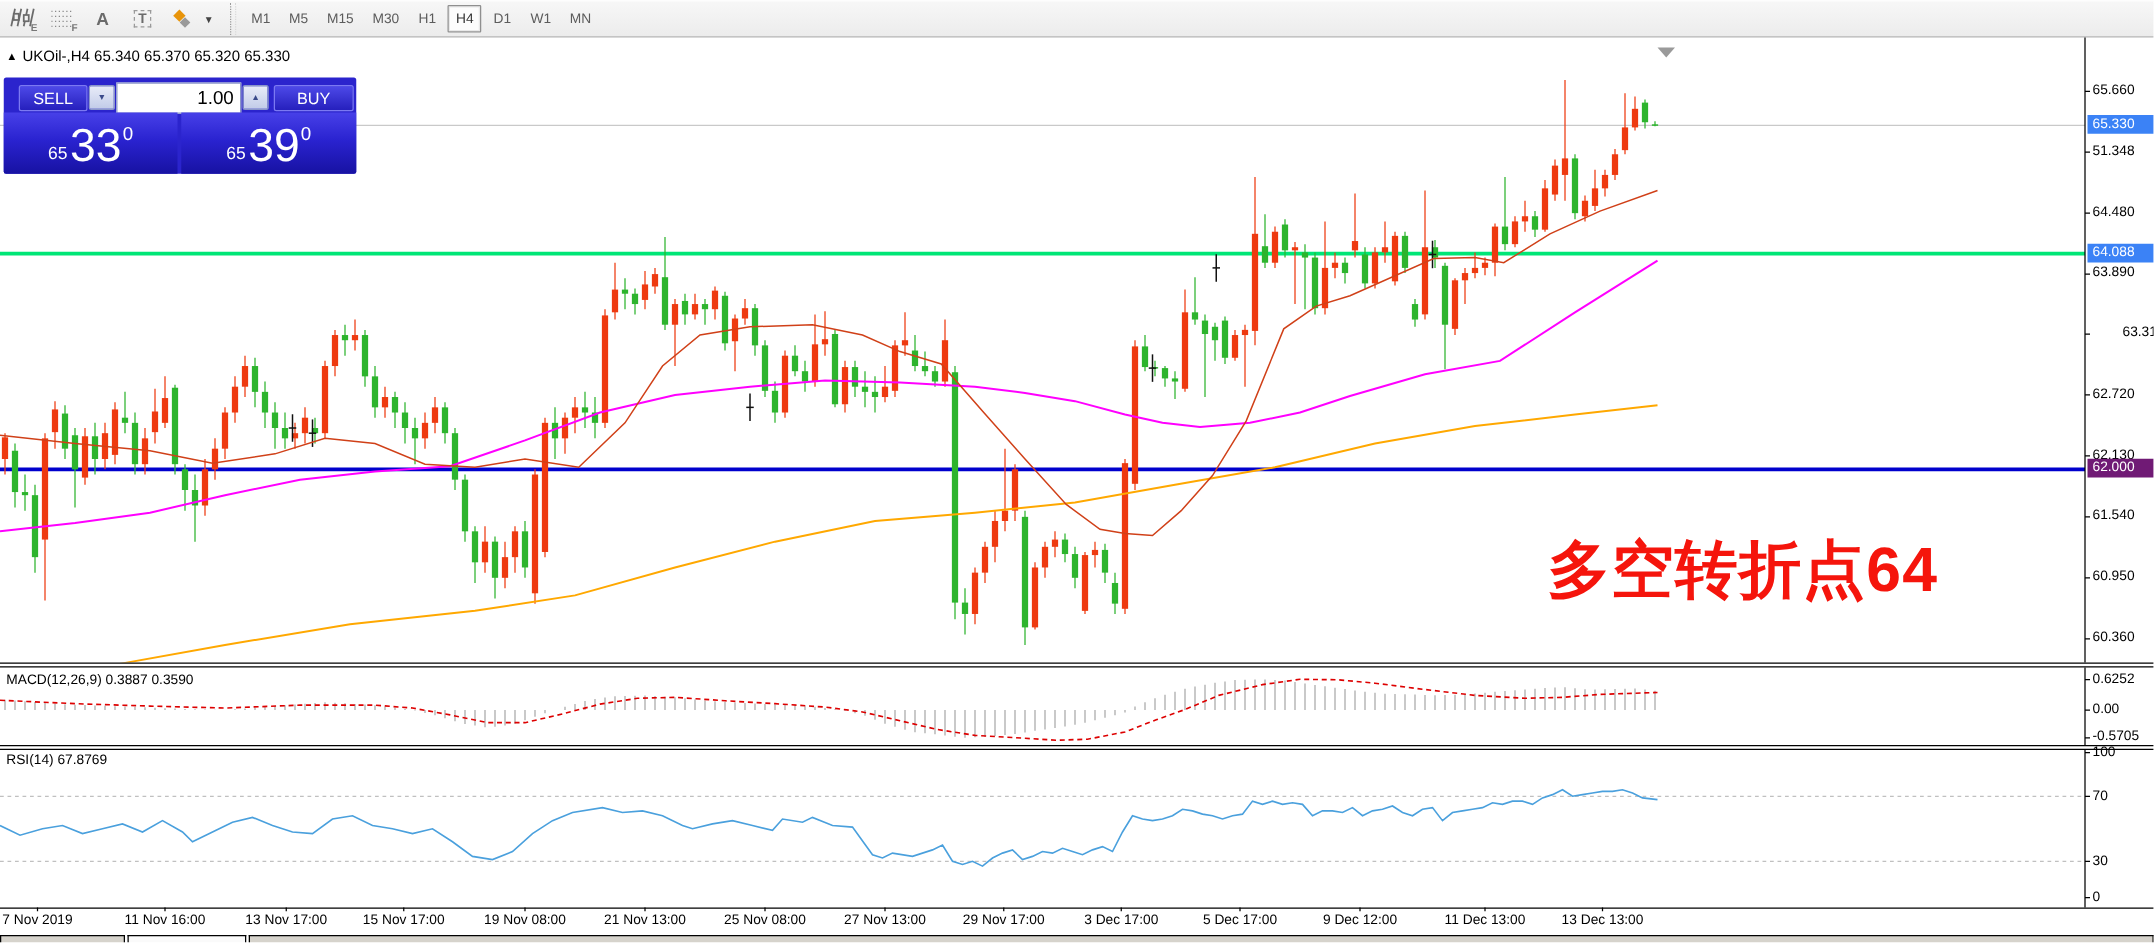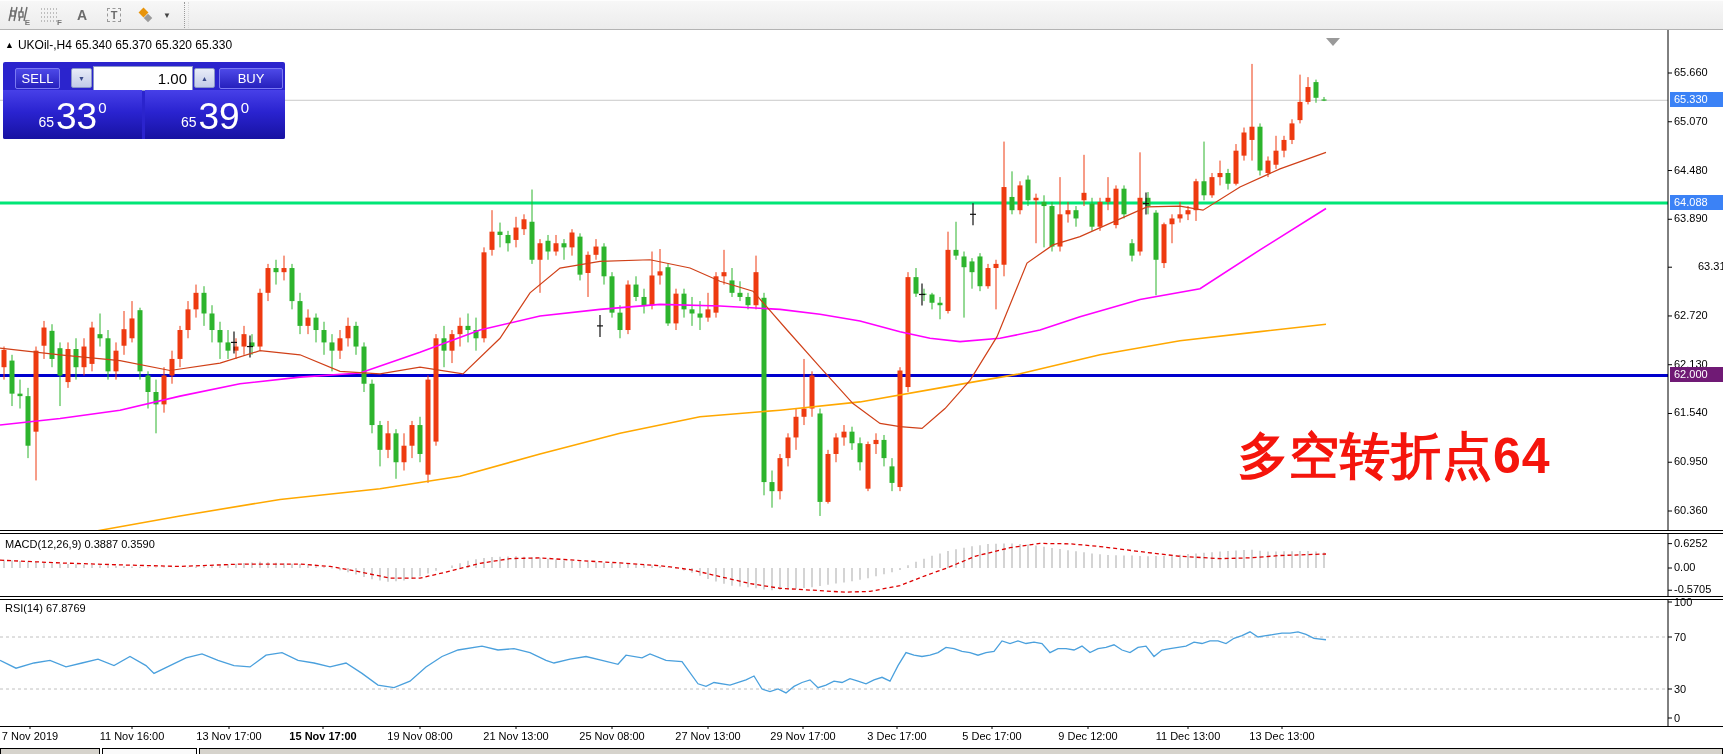--- a/index.html
+++ b/index.html
@@ -47,21 +47,21 @@
   .axis-lbl { position:absolute; left:1674px; width:48px; font-size:11px; color:#000; text-align:left; white-space:nowrap; }
   .badge { position:absolute; left:1670px; width:53px; height:15px; font-size:11px; line-height:15px; padding-left:4px; color:#fff; }
   .time-lbl { position:absolute; top:730px; font-size:11px; color:#000; white-space:nowrap; transform:translateX(-50%); }
   
   .trade-panel { position:absolute; left:3px; top:62px; width:282px; height:77px;
     background:#2b24cd; border-radius:2px; }
   .tp-row { position:absolute; left:0; top:0; width:282px; height:28px; }
   .btn-sell,.btn-buy { position:absolute; top:6px; height:21px; display:flex; align-items:center; justify-content:center;
     font-size:13px; color:#fff; background:linear-gradient(#4d49e8,#2620bd);
     border:1px solid #7b79f2; border-radius:2px; }
-  .btn-sell { left:12px; width:45px; }
+  .btn-sell { left:12px; width:55px; }
   .btn-buy  { left:216px; width:64px; }
   .vol-box { position:absolute; left:90px; top:4px; width:100px; height:25px; background:#fff;
     border:1px solid #8a96c8; font-size:15px; color:#000; text-align:right; padding:3px 5px 0 0; }
   .spin { position:absolute; top:6px; width:21px; height:20px; background:linear-gradient(#e8ecf8,#c2cbe8);
     border:1px solid #8a96c8; border-radius:2px; display:flex; align-items:center; justify-content:center;
     font-size:7px; color:#3a4a8a; }
   .spin-dn { left:68px; } .spin-up { left:191px; }
   .quote-box { position:absolute; top:28px; width:139px; height:49px;
     background:linear-gradient(#4740e8 0%,#2a23d0 45%,#1712a2 100%);
     display:flex; align-items:flex-end; justify-content:center; color:#fff; padding-bottom:5px; }
@@ -109,20 +109,31 @@
         <span class="t-dash">T</span>
       </div>
     <div class="tool-btn">
       <svg width="18" height="18" viewBox="0 0 18 18">
         <rect x="3" y="3" width="7" height="7" transform="rotate(45 6.5 6.5)" fill="#e8940a"></rect>
         <rect x="8" y="9" width="6" height="6" transform="rotate(45 11 12)" fill="#9a9a9a"></rect>
       </svg>
     </div>
     <div class="tool-caret">▼</div>
     <div class="tool-sep"></div>
+    <div id="tf-row" style="display:flex;">
+        <div class="tf-btn">M1</div>
+        <div class="tf-btn">M5</div>
+        <div class="tf-btn">M15</div>
+        <div class="tf-btn">M30</div>
+        <div class="tf-btn">H1</div>
+        <div class="tf-btn active">H4</div>
+        <div class="tf-btn">D1</div>
+        <div class="tf-btn">W1</div>
+        <div class="tf-btn">MN</div>
+      </div>
   </div>
 
   <svg id="chart-svg" width="1723" height="754" style="position:absolute;left:0;top:0;">
       <g>
         <line x1="0" y1="100.27185999999986" x2="1668" y2="100.27185999999986" stroke="#c9c9c9" stroke-width="1"></line>
         <line x1="0" y1="202.9132240000002" x2="1668" y2="202.9132240000002" stroke="#00e676" stroke-width="3"></line>
         <line x1="0" y1="375.4697199999997" x2="1668" y2="375.4697199999997" stroke="#0000cd" stroke-width="3"></line>
       </g>
       <g>
         <line x1="4" y1="346.54501999999957" x2="4" y2="379.60181999999946" stroke="#ee3a10" stroke-width="1"></line>
@@ -712,21 +723,21 @@
     </div>
   </div>
 
   <div class="ind-label macd-label">MACD(12,26,9) 0.3887 0.3590</div>
   <div class="ind-label rsi-label">RSI(14) 67.8769</div>
 
   <div class="annotation">多空转折点64</div>
 
   <div id="axis-labels">
       <div class="axis-lbl" style="top: 66px;">65.660</div>
-      <div class="axis-lbl" style="top: 114.759px;">65.070</div>
+      <div class="axis-lbl" style="top: 114.759px;">51.348</div>
       <div class="axis-lbl" style="top: 163.518px;">64.480</div>
       <div class="axis-lbl" style="top: 212.276px;">63.890</div>
       <div class="axis-lbl" style="top: 260.209px; padding-left: 24px;">63.310</div>
       <div class="axis-lbl" style="top: 308.967px;">62.720</div>
       <div class="axis-lbl" style="top: 357.726px;">62.130</div>
       <div class="axis-lbl" style="top: 406.485px;">61.540</div>
       <div class="axis-lbl" style="top: 455.244px;">60.950</div>
       <div class="axis-lbl" style="top: 504.003px;">60.360</div>
       <div class="axis-lbl" style="top: 536.617px;">0.6252</div>
       <div class="axis-lbl" style="top: 561px;">0.00</div>
@@ -736,21 +747,21 @@
       <div class="axis-lbl" style="top: 683px;">30</div>
       <div class="axis-lbl" style="top: 712px;">0</div>
       <div class="badge" style="top: 92.2719px; background: #3b82f6; color: rgb(255, 255, 255);">65.330</div>
       <div class="badge" style="top: 194.913px; background: #3b82f6; color: rgb(255, 255, 255);">64.088</div>
       <div class="badge" style="top: 367.47px; background: #701a75; color: rgb(255, 255, 255);">62.000</div>
     </div>
   <div id="time-labels">
       <div class="time-lbl" style="left: 30px;">7 Nov 2019</div>
       <div class="time-lbl" style="left: 132px;">11 Nov 16:00</div>
       <div class="time-lbl" style="left: 229px;">13 Nov 17:00</div>
-      <div class="time-lbl" style="left: 323px; font-weight: bold;">15 Nov 17:00</div>
+      <div class="time-lbl" style="left: 323px;">15 Nov 17:00</div>
       <div class="time-lbl" style="left: 420px;">19 Nov 08:00</div>
       <div class="time-lbl" style="left: 516px;">21 Nov 13:00</div>
       <div class="time-lbl" style="left: 612px;">25 Nov 08:00</div>
       <div class="time-lbl" style="left: 708px;">27 Nov 13:00</div>
       <div class="time-lbl" style="left: 803px;">29 Nov 17:00</div>
       <div class="time-lbl" style="left: 897px;">3 Dec 17:00</div>
       <div class="time-lbl" style="left: 992px;">5 Dec 17:00</div>
       <div class="time-lbl" style="left: 1088px;">9 Dec 12:00</div>
       <div class="time-lbl" style="left: 1188px;">11 Dec 13:00</div>
       <div class="time-lbl" style="left: 1282px;">13 Dec 13:00</div>

